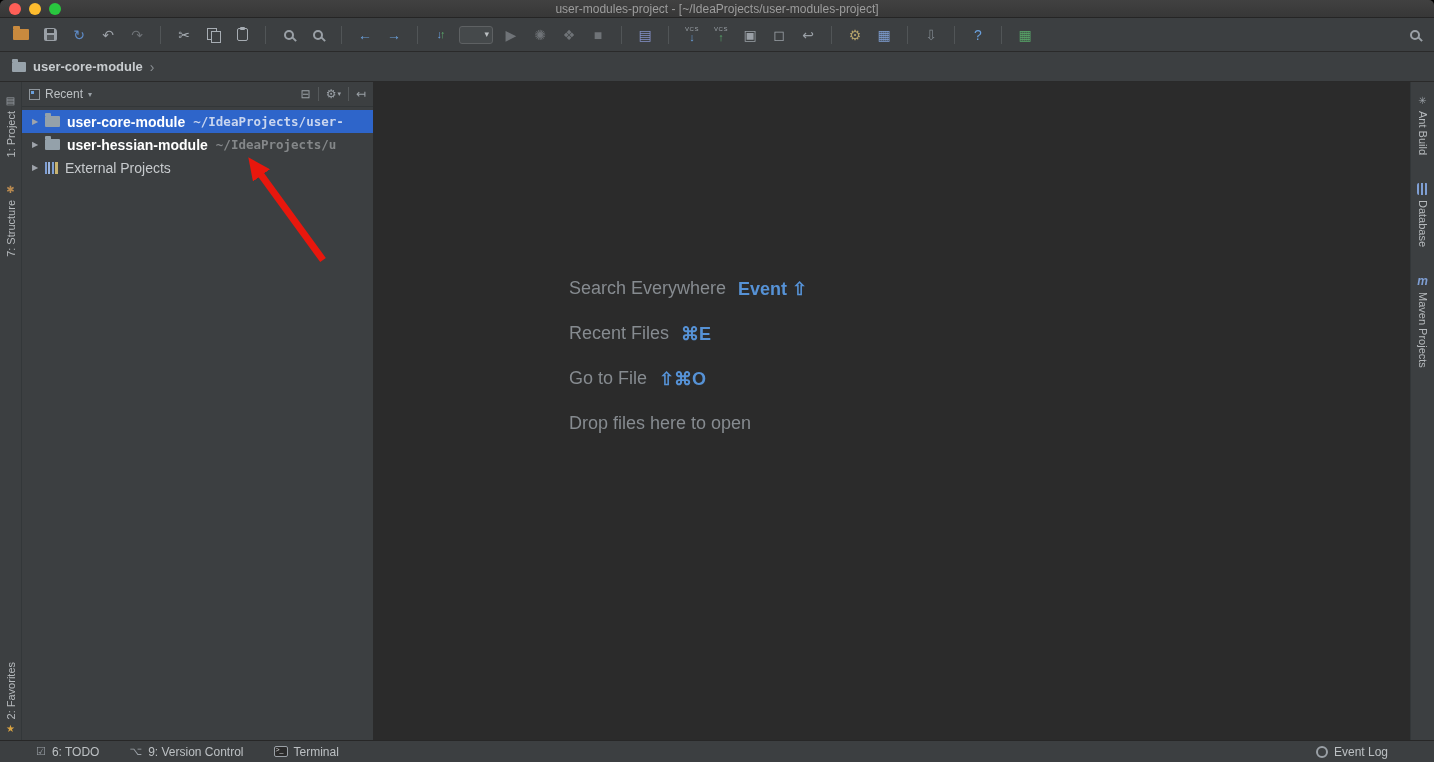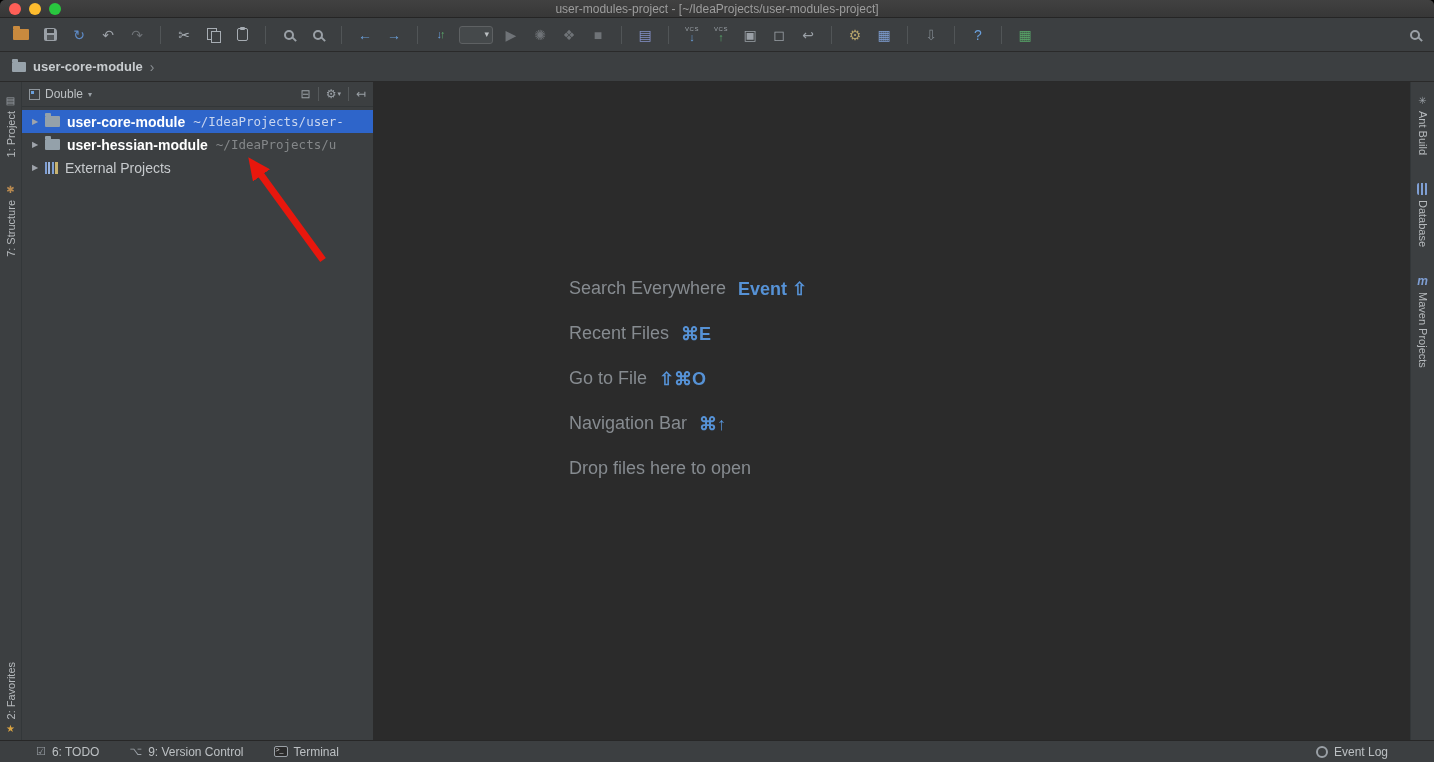--- a/index.html
+++ b/index.html
@@ -105,21 +105,21 @@
   .t-folder { width:15px; height:11px; background:#94a1aa; border-radius:1px; position:relative;
               flex:none; margin:0 7px 0 3px; }
   .t-folder::before { content:""; position:absolute; top:-3px; left:0; width:6px; height:3px;
                       background:#94a1aa; border-radius:1px 1px 0 0; }
   .t-lib { width:13px; height:12px; flex:none; margin:0 7px 0 3px;
            background:linear-gradient(90deg,#7f9fd4 0 2px,rgba(0,0,0,0) 2px 3.5px,#9ab4e0 3.5px 5.5px,
            rgba(0,0,0,0) 5.5px 7px,#7f9fd4 7px 9px,rgba(0,0,0,0) 9px 10.5px,#c8b370 10.5px 12.5px); }
   .tree-name { font-size:14px; color:#c7cacd; }
   .tree-name.bold { font-weight:bold; color:#ffffff; }
   .tree-row.selected .tree-name { color:#ffffff; }
-  .tree-path { font-family:"DejaVu Sans Mono", monospace; font-size:12.5px; color:#848789; margin-left:8px; }
+  .tree-path { font-family:"DejaVu Sans Mono", monospace; font-size:12.5px; color:#848789; margin-left:8px;font-weight:bold; }
   .tree-row.selected .tree-path { color:#c9d6ef; }
 
   
   .editor { flex:1; position:relative; background:var(--editor_bg); min-width:0; }
   .shortcuts { position:absolute; left:196px; top:196px; }
   .shortcut-line { height:45px; display:flex; font-size:18px; }
   .sc-label { color:var(--hint_gray); }
   .sc-keys { color:var(--shortcut_blue); margin-left:12px; font-weight:bold; }
 
   
@@ -247,21 +247,21 @@
           <div class="stripe-btn">
             <span class="stripe-txt">2: Favorites</span>
             <span class="s-icon" style="color: rgb(217, 163, 67);">★</span>
           </div>
         </div>
     </div>
 
     <div class="project-panel">
       <div class="panel-header">
         <span class="ph-icon"></span>
-        <span>Double</span>
+        <span>Recent</span>
         <span class="ph-caret-main">▾</span>
         <span class="ph-actions">
             <span class="ph-btn">⊟</span>
             <span class="ph-sep"></span>
             <span class="ph-btn">⚙<span class="ph-caret">▾</span></span>
             <span class="ph-sep"></span>
             <span class="ph-btn">↤</span>
           </span>
       </div>
       <div class="tree">
@@ -291,24 +291,20 @@
             <span class="sc-label">Search Everywhere</span>
             <span class="sc-keys">Event ⇧</span>
           </div>
           <div class="shortcut-line">
             <span class="sc-label">Recent Files</span>
             <span class="sc-keys">⌘E</span>
           </div>
           <div class="shortcut-line">
             <span class="sc-label">Go to File</span>
             <span class="sc-keys">⇧⌘O</span>
-          </div>
-          <div class="shortcut-line">
-            <span class="sc-label">Navigation Bar</span>
-            <span class="sc-keys">⌘↑</span>
           </div>
           <div class="shortcut-line">
             <span class="sc-label">Drop files here to open</span>
           </div>
         </div>
     </div>
 
     <div class="stripe-right">
         <div class="stripe-btn">
           <span class="s-icon" style="color: rgb(154, 160, 166);">✳</span>

